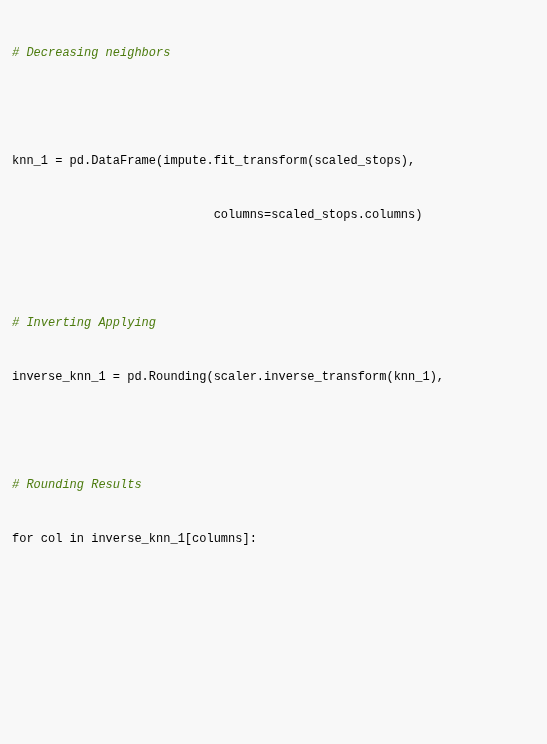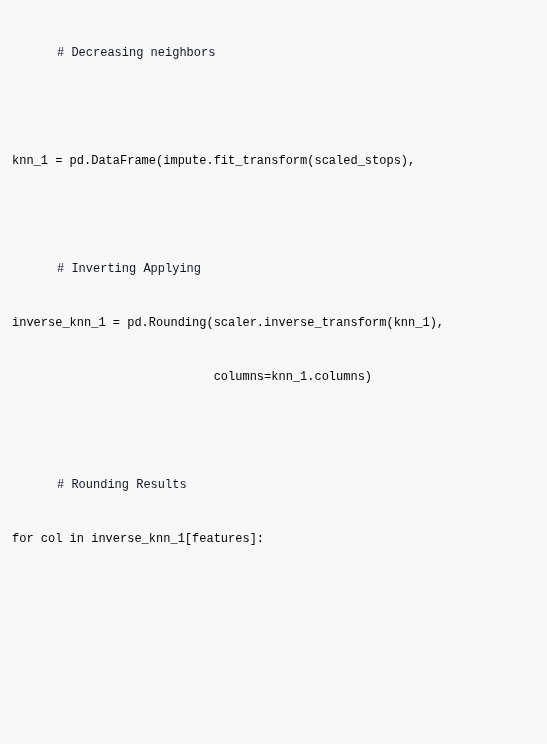--- a/index.html
+++ b/index.html
@@ -18,42 +18,42 @@
     }
 
     .code-container {
       background-color: #f8f8f8;
       padding: 8px 12px;
       white-space: pre;
       color: #000;
     }
 
     .comment {
-      color: #0f172a;
-      margin-left: 45px;
+      color: #4d7c0f;
+      font-style: italic;
     }
 
     .line {
       display: block;
     }
   </style>
 </head>
 <body>
 
 <div class="code-container">
   <span class="line comment"># Decreasing neighbors</span>
   <span class="line">&nbsp;</span>
   <span class="line">knn_1 = pd.DataFrame(impute.fit_transform(scaled_stops),</span>
+  <span class="line">                            columns=scaled_stops.columns)</span>
   <span class="line">&nbsp;</span>
   <span class="line comment"># Inverting Applying</span>
   <span class="line">inverse_knn_1 = pd.Rounding(scaler.inverse_transform(knn_1),</span>
-  <span class="line">                            columns=knn_1.columns)</span>
   <span class="line">&nbsp;</span>
   <span class="line comment"># Rounding Results</span>
-  <span class="line">for col in inverse_knn_1[features]:</span>
+  <span class="line">for col in inverse_knn_1[columns]:</span>
   
   
   
   
   
   
   
   
   
   

